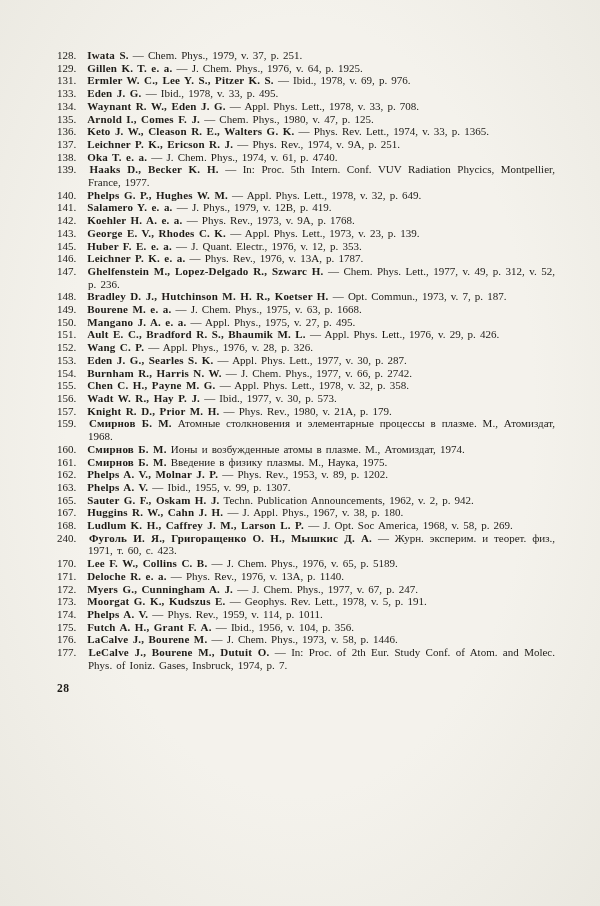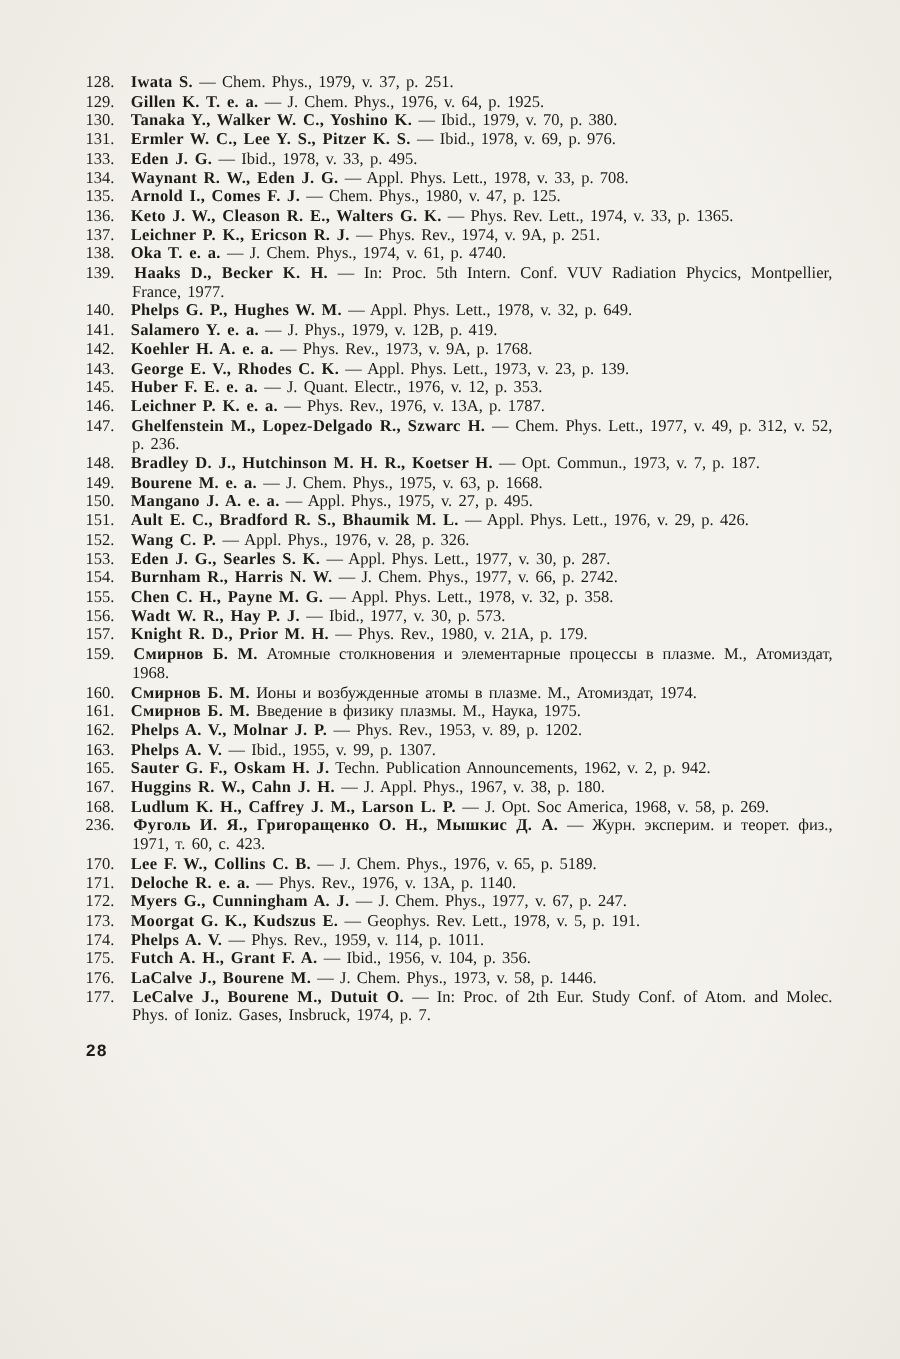--- a/index.html
+++ b/index.html
@@ -42,33 +42,31 @@
   }
   .ref .authors {
     font-weight: bold;
     letter-spacing: 0.2px;
   }
   .page-number {
     margin-top: 11px;
     font-size: 11.5px;
     font-weight: bold;
     letter-spacing: 0.5px;
-    font-family: Liberation Mono, monospace;
   }
 </style>
 </head>
 <body>
 
 <div class="page">
   <ol class="ref-list" id="ref-list">
   <li class="ref"><span class="num">128.</span> <span class="authors">Iwata S.</span> <span class="text">— Chem. Phys., 1979, v. 37, p. 251.</span></li>
 
   <li class="ref"><span class="num">129.</span> <span class="authors">Gillen K. T. e. a.</span> <span class="text">— J. Chem. Phys., 1976, v. 64, p. 1925.</span></li>
 
-  <li class="ref"><span class="num">130.</span> <span class="authors">Tanaka Y., Walker W. C., Yoshino K.</span> <span class="text">— Ibid., 1979, v. 70, p. 380.</span></li>
 
   <li class="ref"><span class="num">131.</span> <span class="authors">Ermler W. C., Lee Y. S., Pitzer K. S.</span> <span class="text">— Ibid., 1978, v. 69, p. 976.</span></li>
 
 
   <li class="ref"><span class="num">133.</span> <span class="authors">Eden J. G.</span> <span class="text">— Ibid., 1978, v. 33,  p. 495.</span></li>
 
   <li class="ref"><span class="num">134.</span> <span class="authors">Waynant R. W., Eden J. G.</span> <span class="text">— Appl. Phys. Lett., 1978, v. 33, p. 708.</span></li>
 
   <li class="ref"><span class="num">135.</span> <span class="authors">Arnold I., Comes F. J.</span> <span class="text">— Chem. Phys., 1980, v. 47, p. 125.</span></li>
 
@@ -127,21 +125,21 @@
   <li class="ref"><span class="num">163.</span> <span class="authors">Phelps A. V.</span> <span class="text">— Ibid., 1955, v. 99, p. 1307.</span></li>
 
 
   <li class="ref"><span class="num">165.</span> <span class="authors">Sauter G. F., Oskam H. J.</span> <span class="text">Techn. Publication Announcements, 1962, v. 2, p. 942.</span></li>
 
 
   <li class="ref"><span class="num">167.</span> <span class="authors">Huggins R. W., Cahn J. H.</span> <span class="text">— J. Appl. Phys., 1967, v. 38, p. 180.</span></li>
 
   <li class="ref"><span class="num">168.</span> <span class="authors">Ludlum K. H., Caffrey J. M., Larson L. P.</span> <span class="text">— J. Opt.  Soc  America,  1968, v. 58, p. 269.</span></li>
 
-  <li class="ref"><span class="num">236.</span> <span class="authors">Фуголь И. Я., Григоращенко О. Н., Мышкис Д. А.</span> <span class="text">— Журн. эксперим. и теорет. физ., 1971, т. 60, с. 423.</span></li>
+  <li class="ref"><span class="num">240.</span> <span class="authors">Фуголь И. Я., Григоращенко О. Н., Мышкис Д. А.</span> <span class="text">— Журн. эксперим. и теорет. физ., 1971, т. 60, с. 423.</span></li>
 
   <li class="ref"><span class="num">170.</span> <span class="authors">Lee F. W., Collins C. B.</span> <span class="text">— J. Chem. Phys., 1976, v. 65, p. 5189.</span></li>
 
   <li class="ref"><span class="num">171.</span> <span class="authors">Deloche R. e. a.</span> <span class="text">— Phys. Rev., 1976, v. 13A, p. 1140.</span></li>
 
   <li class="ref"><span class="num">172.</span> <span class="authors">Myers G., Cunningham A. J.</span> <span class="text">— J. Chem. Phys., 1977, v. 67, p. 247.</span></li>
 
   <li class="ref"><span class="num">173.</span> <span class="authors">Moorgat G. K., Kudszus E.</span> <span class="text">— Geophys. Rev. Lett., 1978, v. 5, p. 191.</span></li>
 
   <li class="ref"><span class="num">174.</span> <span class="authors">Phelps A. V.</span> <span class="text">— Phys. Rev., 1959, v. 114,  p. 1011.</span></li>

